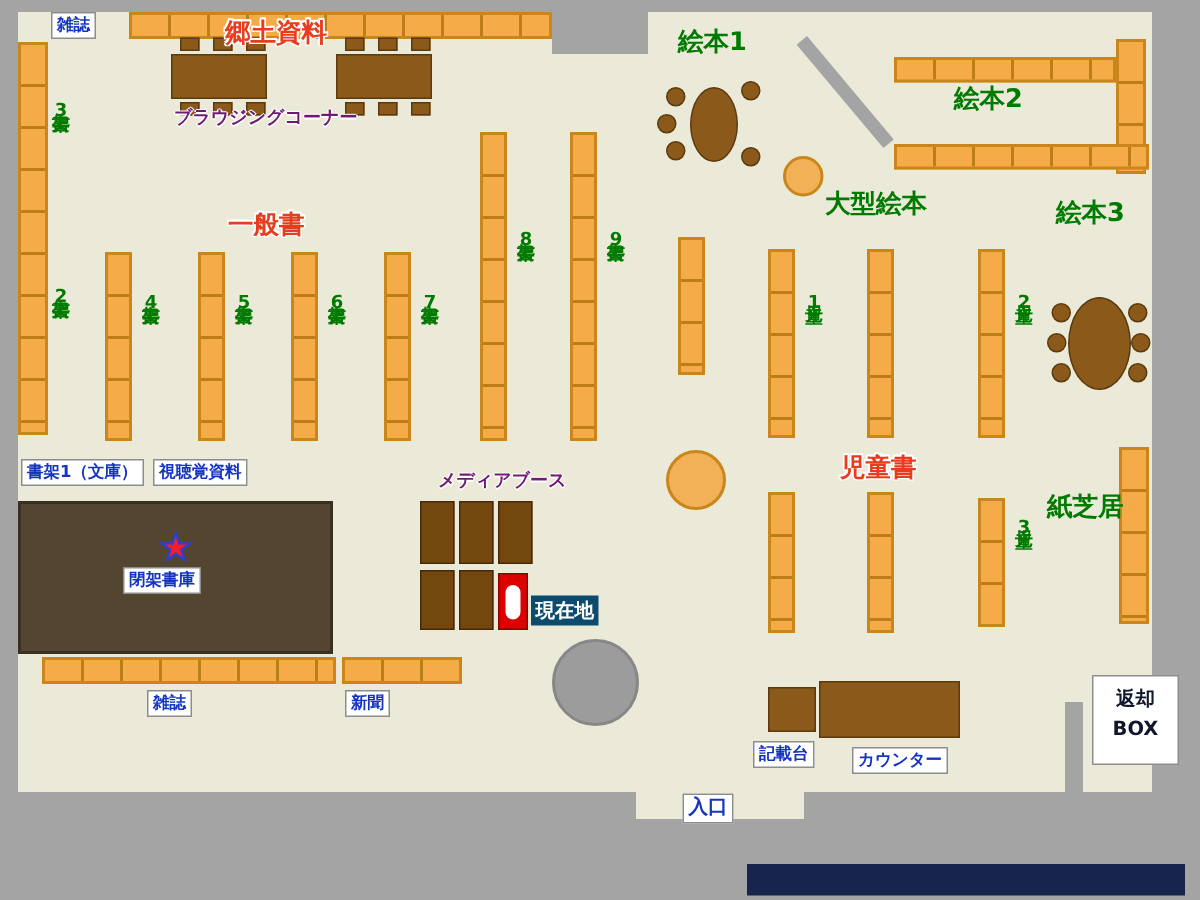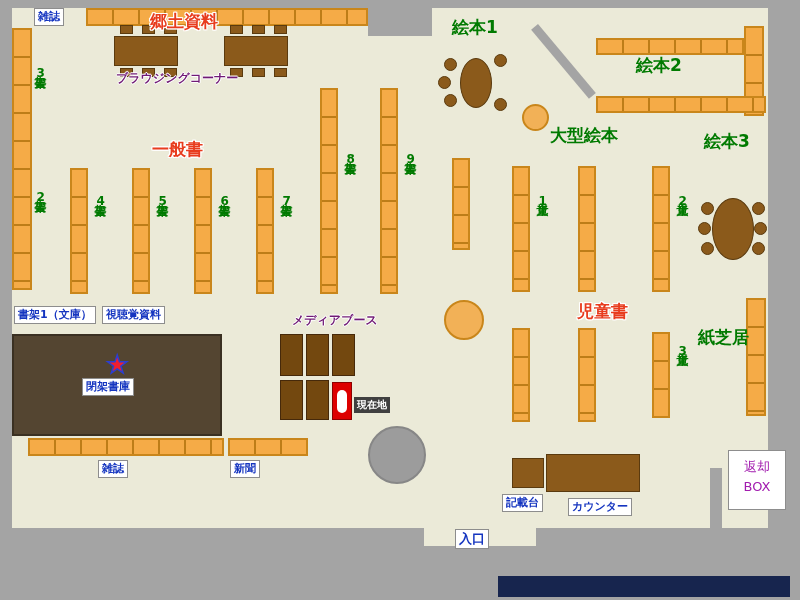--- a/index.html
+++ b/index.html
@@ -21,27 +21,27 @@
   .media-block { position:absolute; background:#73480f; border:1px solid #46290a; }
   .vlabel { position:absolute; writing-mode:vertical-rl; text-orientation:upright; color:#007a00;
             font-weight:bold; font-size:12px; line-height:1.05; z-index:5; }
   .glabel { position:absolute; color:#007a00; font-weight:bold; font-size:17px; white-space:nowrap; z-index:5; }
   .section-label { position:absolute; color:#e83c1e; font-weight:bold; font-size:17px; white-space:nowrap; z-index:6;
             text-shadow:1px 0 #fff,-1px 0 #fff,0 1px #fff,0 -1px #fff,1px 1px #fff,-1px -1px #fff,1px -1px #fff,-1px 1px #fff; }
   .box-label { position:absolute; background:#fff; border:1px solid #8d8d8d; color:#1535c0; font-weight:bold;
             font-size:11px; padding:1px 3px; white-space:nowrap; line-height:1.25; z-index:6; }
   .blue-label { position:absolute; color:#701a75; font-weight:bold; font-size:12px; white-space:nowrap; z-index:6;
             text-shadow:1px 0 #fff,-1px 0 #fff,0 1px #fff,0 -1px #fff; }
-  .current-label { position:absolute; background:#404040; color:#fff; font-weight:bold; font-size:10px;
+  .current-label { position:absolute; background:#0c4a6e; color:#fff; font-weight:bold; font-size:13px;
             padding:1px 3px; white-space:nowrap; z-index:7; }
   .current-block { position:absolute; background:#d00; border:1px solid #8d0000; z-index:4; }
   .current-block::after { content:""; position:absolute; left:4px; top:7px; width:10px; height:23px;
             background:#fff; border-radius:5px; }
   .star { position:absolute; color:#ef1f2f; font-size:25px; line-height:1; z-index:7; -webkit-text-stroke:1.5px #2b3fd0; }
-  .return-box { position:absolute; background:#fff; border:1px solid #8d8d8d; color:#a21caf; font-weight:normal;
+  .return-box { position:absolute; background:#fff; border:1px solid #8d8d8d; color:#0f172a; font-weight:bold;
             font-size:13px; text-align:center; line-height:1.55; z-index:6; padding-top:6px; }
   .footer-bar { position:absolute; background:#17254e; }
   .diag { position:absolute; background:#a4a4a4; transform-origin:0 0; transform:rotate(50deg); }
   .entrance-label { font-size:13px; }
 </style>
 </head>
 <body>
 
 <div id="map">
 
@@ -144,21 +144,21 @@
   <div class="vlabel" style="left:404px;top:152px;">書架9</div>
 
   <div class="glabel" style="left:452px;top:16px;">絵本1</div>
   <div class="glabel" style="left:636px;top:54px;">絵本2</div>
   <div class="glabel" style="left:704px;top:130px;">絵本3</div>
   <div class="glabel" style="left:550px;top:124px;">大型絵本</div>
 
   <div class="vlabel" style="left:536px;top:194px;">児童1</div>
   <div class="vlabel" style="left:676px;top:194px;">児童2</div>
   <div class="vlabel" style="left:676px;top:344px;">児童3</div>
-  <div class="section-label" style="left:560px;top:300px;margin-left:17px;">児童書</div>
+  <div class="section-label" style="left:560px;top:300px;">児童書</div>
   <div class="glabel" style="left:698px;top:326px;">紙芝居</div>
 
   <div class="box-label" style="left:14px;top:306px;">書架1（文庫）</div>
   <div class="box-label" style="left:102px;top:306px;">視聴覚資料</div>
   <span class="star" style="left:106px;top:352px;">★</span>
   <div class="box-label" style="left:82px;top:378px;">閉架書庫</div>
 
   <div class="blue-label" style="left:292px;top:312px;">メディアブース</div>
   <div class="current-label" style="left:354px;top:397px;">現在地</div>
 

